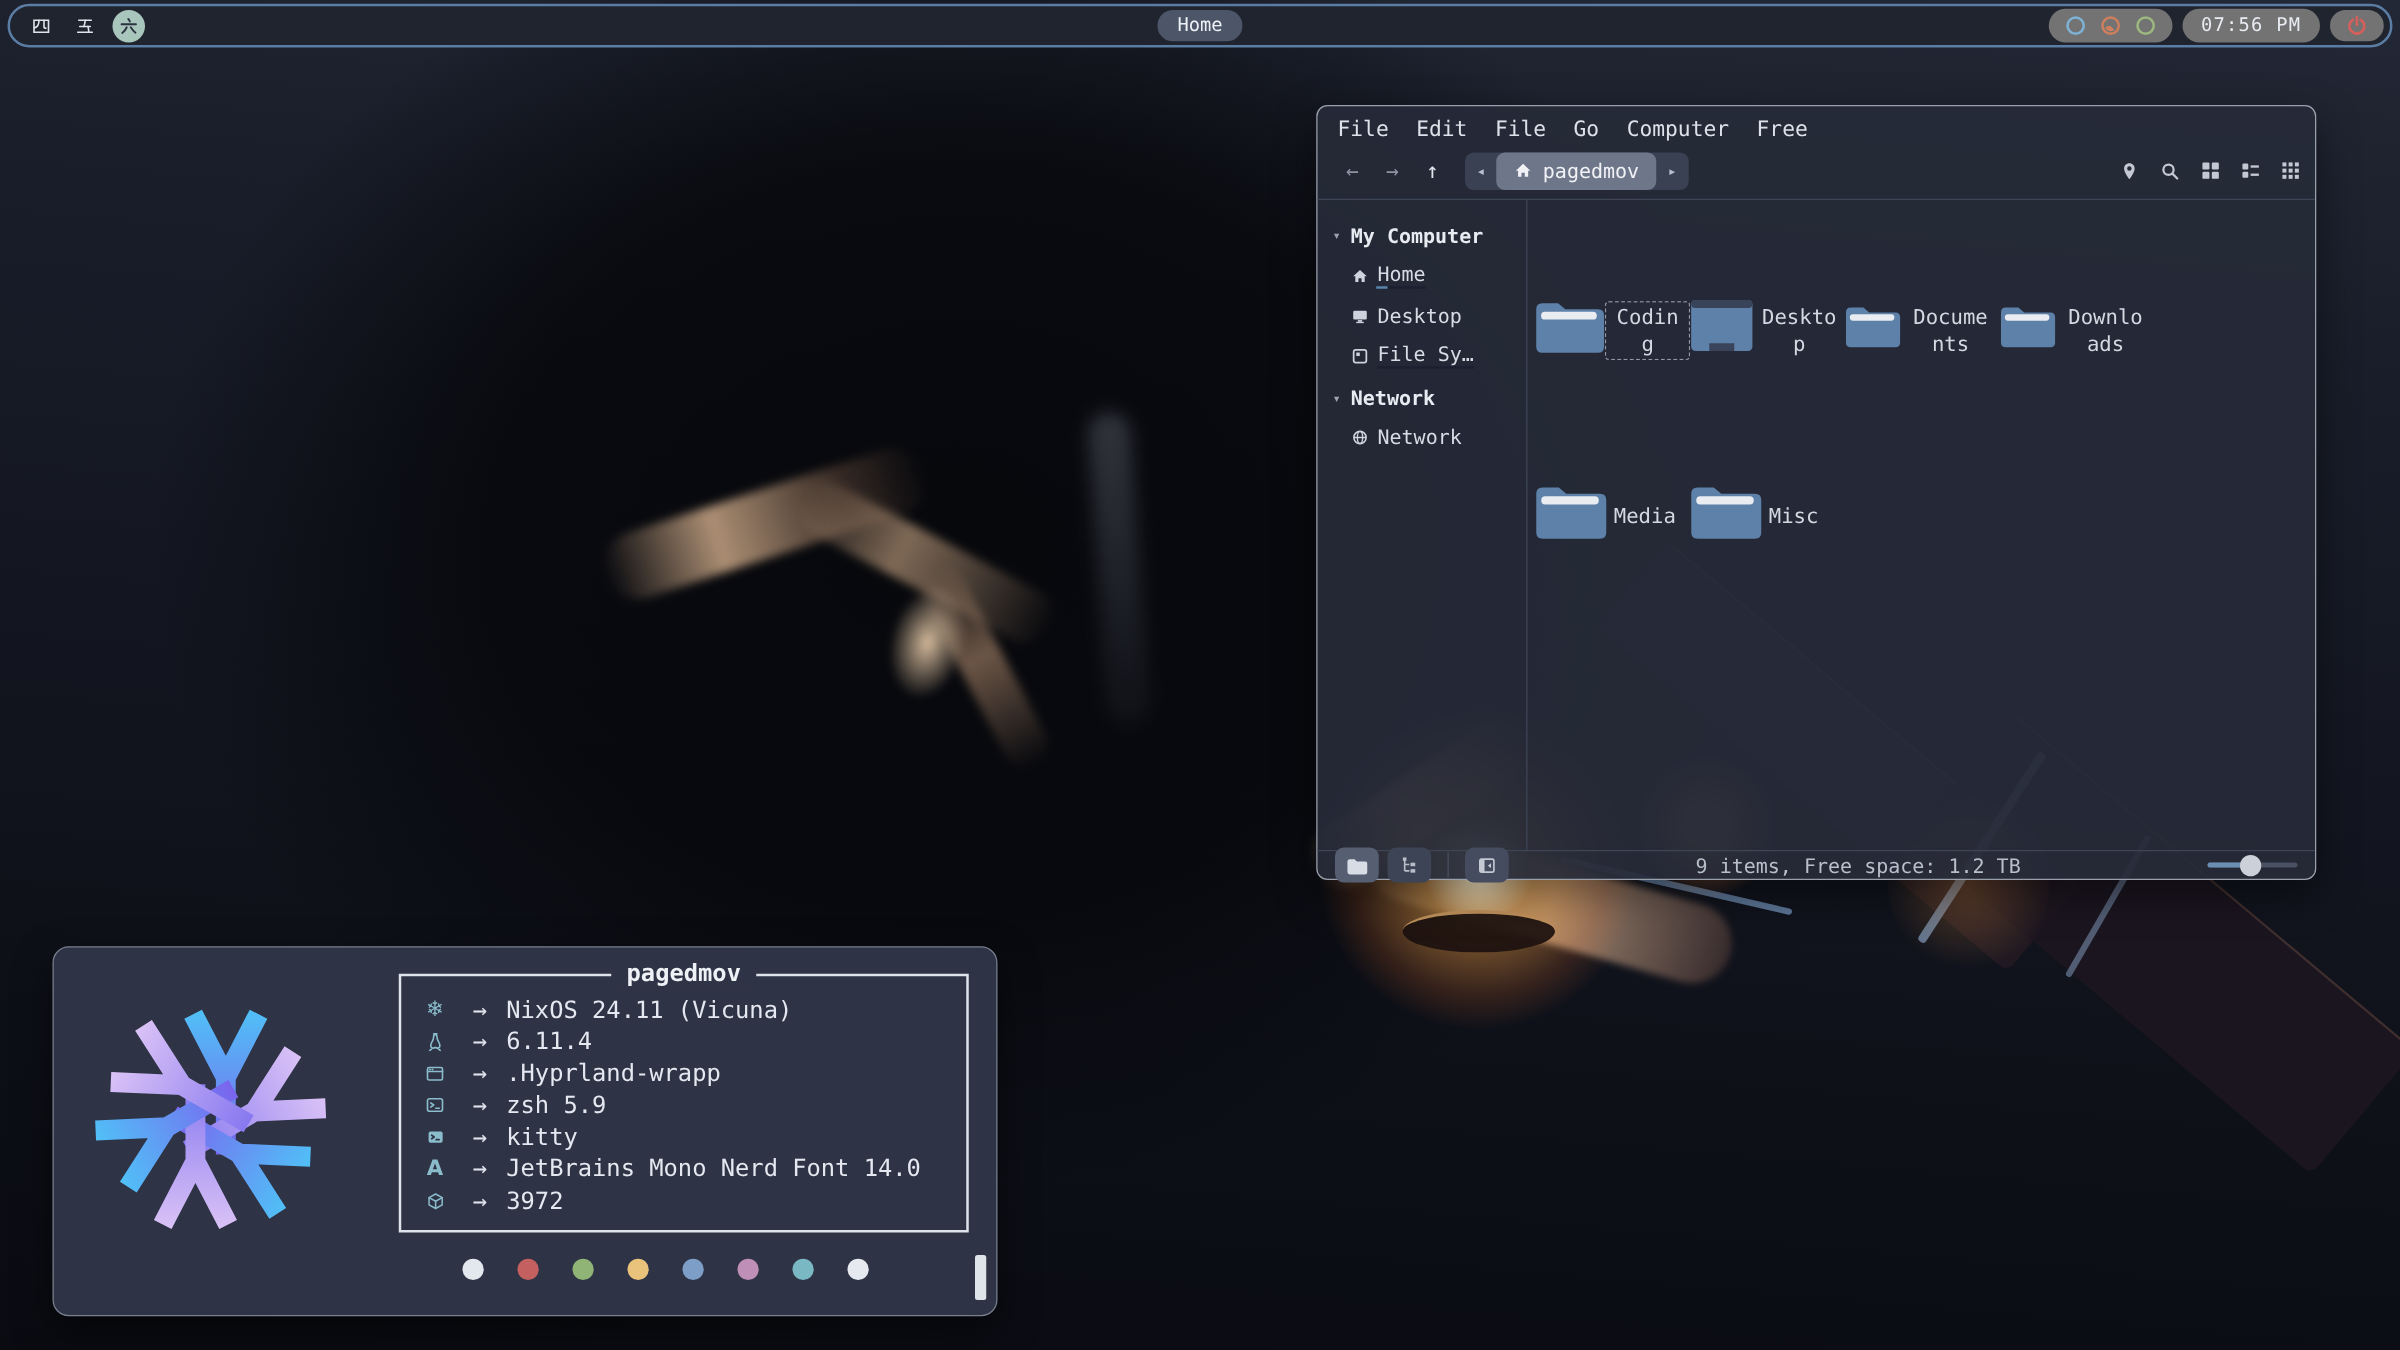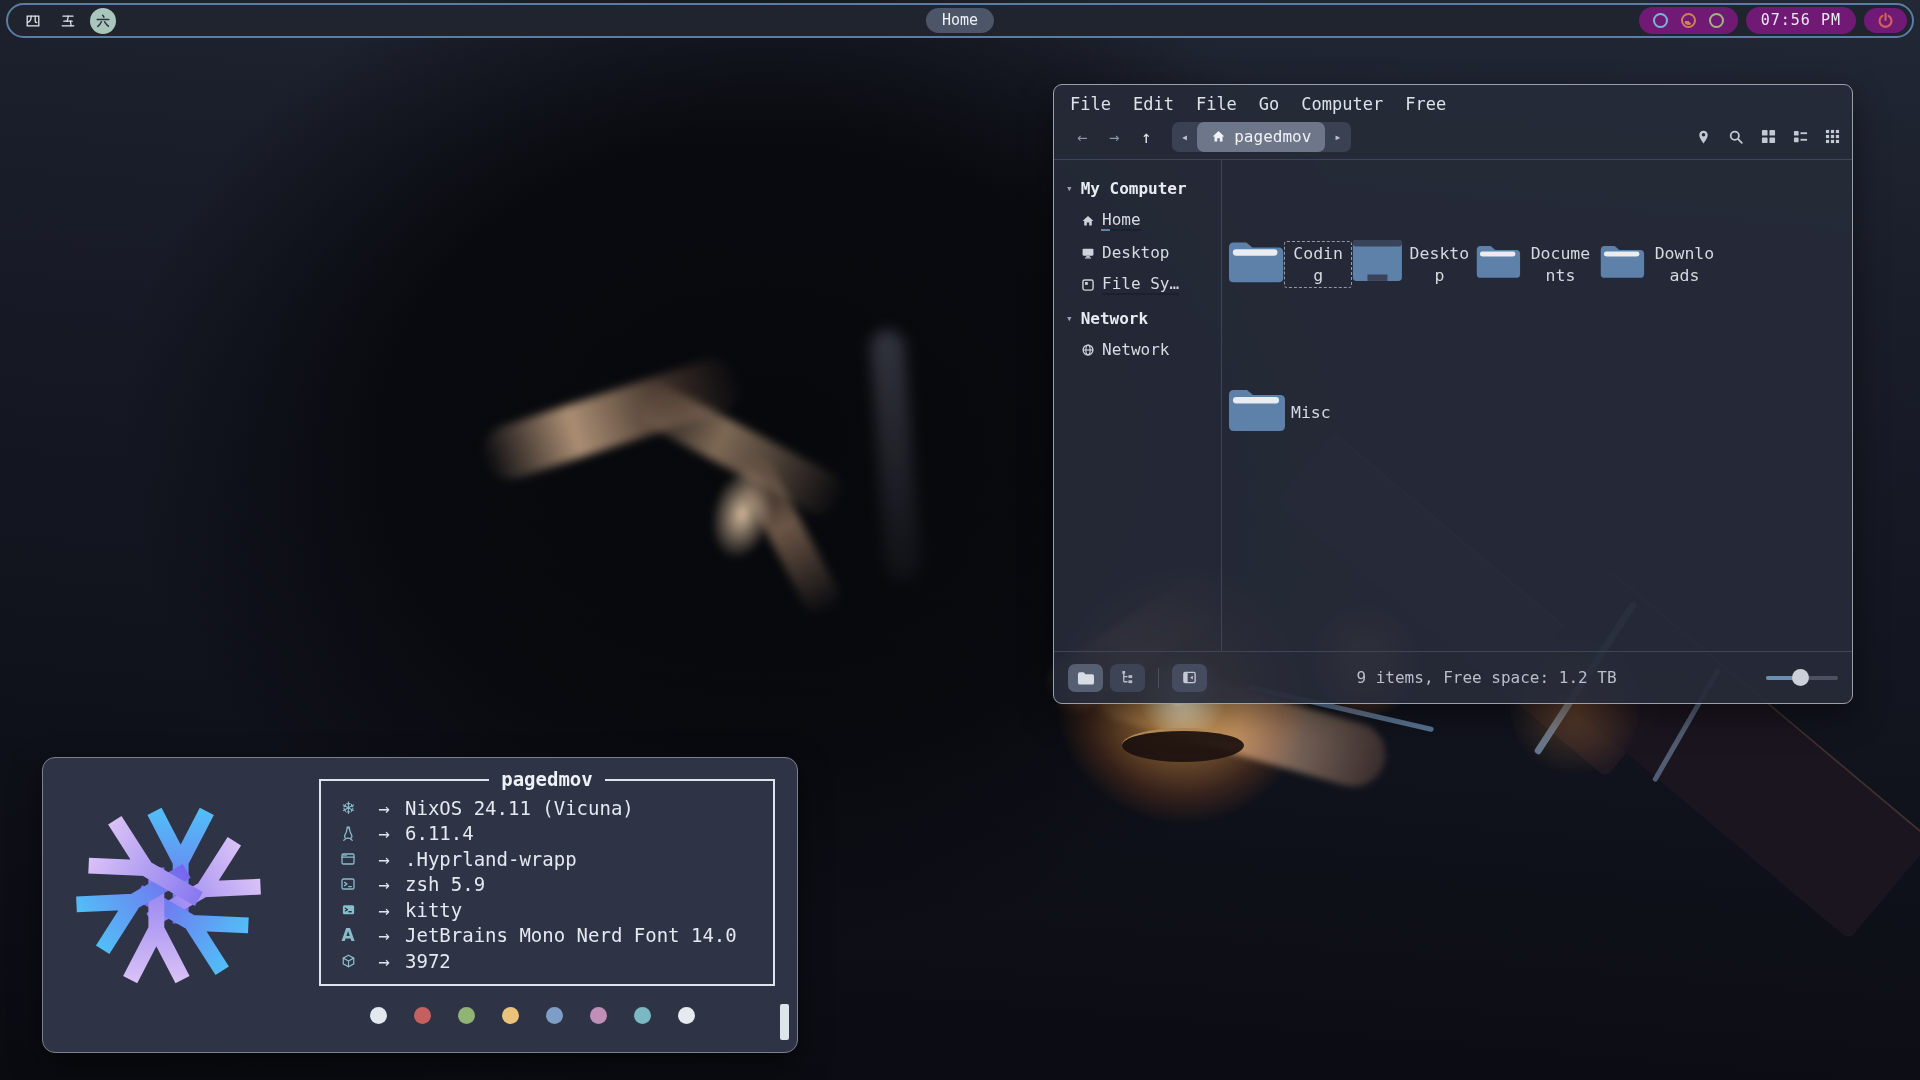--- a/index.html
+++ b/index.html
@@ -54,21 +54,21 @@
     background:#20242f; border:2px solid #5b7da4; border-radius:18px;
     display:flex; align-items:center; z-index:30; }
   .ws-group { display:flex; align-items:center; gap:9px; margin-left:12px; }
   .ws { width:26px; height:26px; display:flex; align-items:center; justify-content:center; border-radius:50%; }
   .ws svg { stroke:#dfe3ea; fill:none; stroke-width:1.3; stroke-linecap:round; }
   .ws.active { background:#a9c6bc; }
   .ws.active svg { stroke:#2b3240; stroke-width:1.5; }
   .bar-title { position:absolute; left:50%; transform:translateX(-50%);
     background:#4d5568; color:#edf0f5; border-radius:13px; padding:3px 16px 4px; font-size:15px; }
   .bar-right { margin-left:auto; display:flex; align-items:center; gap:8px; margin-right:5px; }
-  .pill { background:#701a75; border-radius:14px; display:flex; align-items:center; }
+  .pill { background:#737373; border-radius:14px; display:flex; align-items:center; }
   .tray-pill { gap:13px; padding:6px 14px; }
   .ring { width:15px; height:15px; border-radius:50%; border:2px solid; position:relative; }
   .ring .fillseg { position:absolute; inset:1px; border-radius:50%;
     background:conic-gradient(from 140deg, currentColor 0 115deg, transparent 115deg); }
   .time-pill { padding:4px 15px 5px; color:#e8ebf1; font-size:15px; letter-spacing:1px; }
   .power-pill { padding:4px 13px; }
 
   
   .fm { position:absolute; left:1053px; top:84px; width:800px; height:620px;
     background:rgba(38,43,56,.94); border:1px solid #99a0ac; border-radius:9px;
@@ -93,21 +93,21 @@
   .side-item { display:flex; align-items:center; gap:7px; color:#d6dbe4; margin:12px 0 12px 15px; }
   .side-item .lbl { position:relative; }
   .side-item .lbl.underline { border-bottom:2px solid #1a2030; }
   .side-item .lbl.underline.tick::after { content:""; position:absolute; left:-1px; bottom:-2px;
     width:9px; height:2px; background:#5b84ad; }
   .fm-main { flex:1; padding:26px 6px 0; display:flex; flex-wrap:wrap; align-content:flex-start; }
   .file-item { width:124px; height:148px; display:flex; align-items:center; }
   .file-label { margin-top:9px; font-size:16.5px; color:#d3d8e1; text-align:center;
     max-width:94px; word-break:break-all; line-height:1.32; padding:1px 4px; border:1px dashed transparent; }
   .file-item.focused .file-label { border-color:#9298a6; border-radius:3px; }
-  .fm-status { height:52px; display:flex; align-items:center; padding:0 14px; gap:7px;
+  .fm-status { height:23px; display:flex; align-items:center; padding:0 14px; gap:7px;
     border-top:1px solid #3e4556; }
   .st-btn { width:35px; height:28px; border-radius:7px; background:#3d4456;
     display:flex; align-items:center; justify-content:center; }
   .st-btn.active { background:#565e72; }
   .st-sep { width:1px; height:20px; background:#4a5162; margin:0 6px; }
   .st-text { flex:1; text-align:center; color:#b9bfca; font-size:16px; }
   .st-slider { width:72px; height:18px; position:relative; display:flex; align-items:center; }
   .st-track { width:100%; height:4px; border-radius:2px; background:#4a5162; }
   .st-fill { position:absolute; left:0; width:34px; height:4px; border-radius:2px; background:#6b8fb3; }
   .st-knob { position:absolute; left:26px; width:17px; height:17px; border-radius:50%; background:#ccd0d8; }
@@ -342,20 +342,27 @@
         </svg>
         <div class="file-label">Documents</div>
       </div>
       <div class="file-item">
         <svg width="58" height="48" viewBox="0 0 58 48">
           <path d="M1 11 q0 -5 5 -5 h13 l6 5 h27 q5 0 5 5 v26 q0 5 -5 5 H6 q-5 0 -5 -5 Z" fill="#5d81a8"></path>
           <rect x="5" y="13" width="46" height="6.5" rx="3.2" fill="#e9ecf1"></rect>
         </svg>
         <div class="file-label">Downloads</div>
       </div>
+      <div class="file-item">
+        <svg width="58" height="48" viewBox="0 0 58 48">
+          <path d="M1 11 q0 -5 5 -5 h13 l6 5 h27 q5 0 5 5 v26 q0 5 -5 5 H6 q-5 0 -5 -5 Z" fill="#5d81a8"></path>
+          <rect x="5" y="13" width="46" height="6.5" rx="3.2" fill="#e9ecf1"></rect>
+        </svg>
+        <div class="file-label">Media</div>
+      </div>
 
       <div class="file-item">
         <svg width="58" height="48" viewBox="0 0 58 48">
           <path d="M1 11 q0 -5 5 -5 h13 l6 5 h27 q5 0 5 5 v26 q0 5 -5 5 H6 q-5 0 -5 -5 Z" fill="#5d81a8"></path>
           <rect x="5" y="13" width="46" height="6.5" rx="3.2" fill="#e9ecf1"></rect>
         </svg>
         <div class="file-label">Misc</div>
       </div>
     </div>
   </div>

